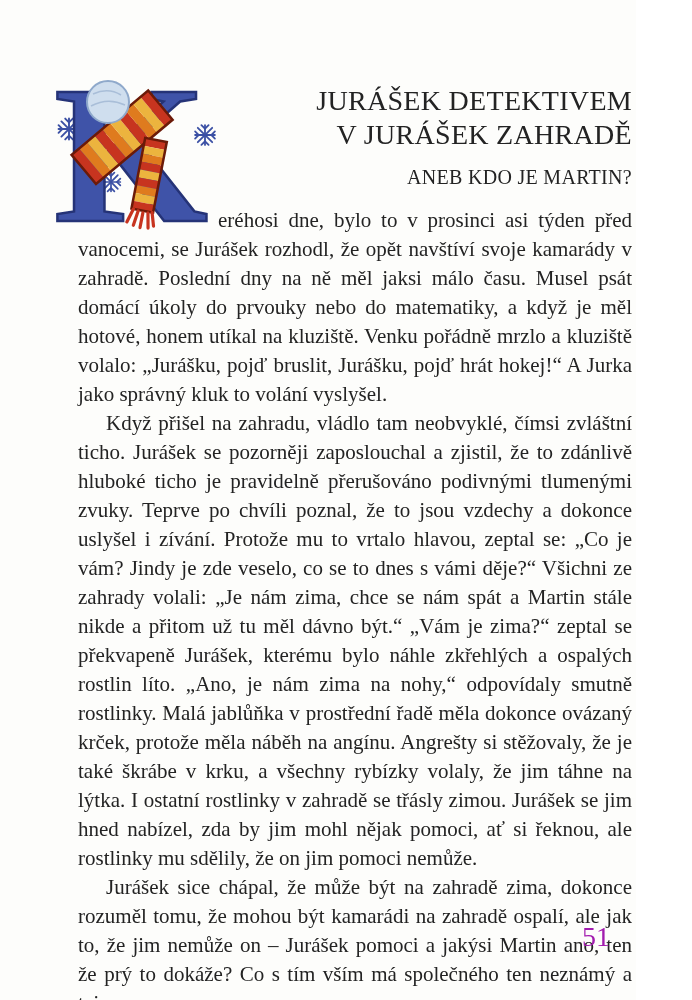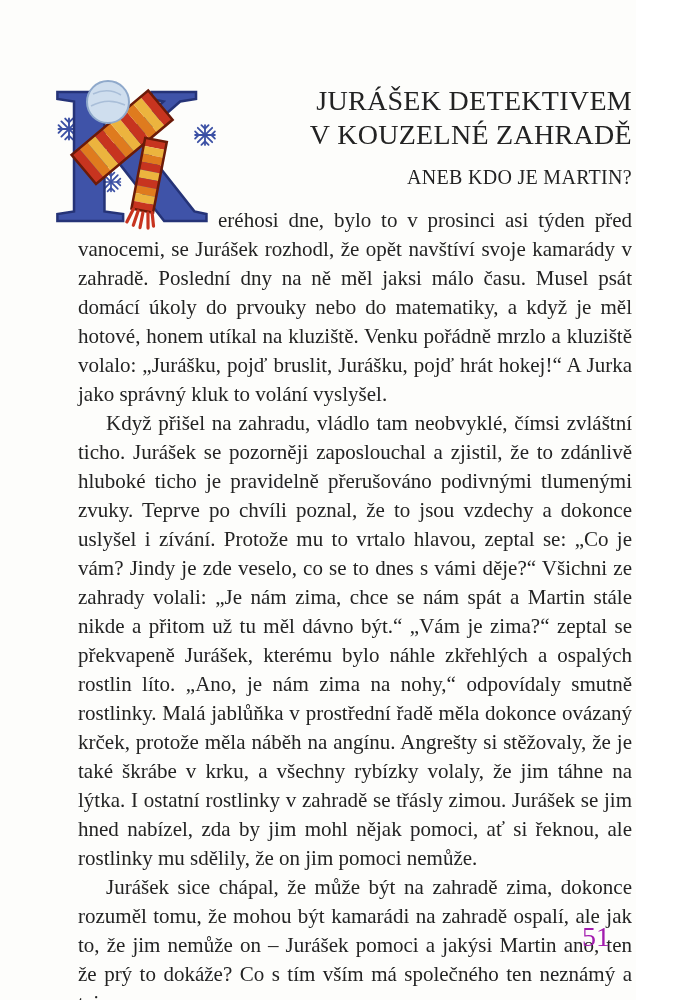--- a/index.html
+++ b/index.html
@@ -112,21 +112,21 @@
         <rect x="-11" y="40" width="22" height="8" fill="#c7341f"></rect>
         <rect x="-11" y="48" width="22" height="8" fill="#df7b1e"></rect>
         <rect x="-11" y="56" width="22" height="8" fill="#ecb43e"></rect>
         <rect x="-11" y="64" width="22" height="8" fill="#c7341f"></rect>
         <rect x="-11" y="0" width="22" height="72" fill="none" stroke="#6b1a08" stroke-width="2.5"></rect>
         <path d="M-9,72 l-4,14 M-4,73 l-2,15 M1,74 l0,15 M6,73 l3,15 M10,72 l4,13" stroke="#c7341f" stroke-width="3.2" fill="none" stroke-linecap="round"></path>
       </g>
     </svg>
 
     <div class="title-line">JURÁŠEK DETEKTIVEM</div>
-    <div class="title-line">V KOUZELNÉ ZAHRADĚ</div>
+    <div class="title-line">V JURÁŠEK ZAHRADĚ</div>
     <div class="subtitle">ANEB KDO JE MARTIN?</div>
 
     <p class="body-par first-par">eréhosi dne, bylo to v prosinci asi týden před vanocemi, se Jurášek rozhodl, že opět navštíví svoje kamarády v zahradě. Poslední dny na ně měl jaksi málo času. Musel psát domácí úkoly do prvouky nebo do matematiky, a když je měl hotové, honem utíkal na kluziště. Venku pořádně mrzlo a kluziště volalo: „Jurášku, pojď bruslit, Jurášku, pojď hrát hokej!“ A Jurka jako správný kluk to volání vyslyšel.</p>
     <p class="body-par indent">Když přišel na zahradu, vládlo tam neobvyklé, čímsi zvláštní ticho. Jurášek se pozorněji zaposlouchal a zjistil, že to zdánlivě hluboké ticho je pravidelně přerušováno podivnými tlumenými zvuky. Teprve po chvíli poznal, že to jsou vzdechy a dokonce uslyšel i zívání. Protože mu to vrtalo hlavou, zeptal se: „Co je vám? Jindy je zde veselo, co se to dnes s vámi děje?“ Všichni ze zahrady volali: „Je nám zima, chce se nám spát a Martin stále nikde a přitom už tu měl dávno být.“ „Vám je zima?“ zeptal se překvapeně Jurášek, kterému bylo náhle zkřehlých a ospalých rostlin líto. „Ano, je nám zima na nohy,“ odpovídaly smutně rostlinky. Malá jablůňka v prostřední řadě měla dokonce ovázaný krček, protože měla náběh na angínu. Angrešty si stěžovaly, že je také škrábe v krku, a všechny rybízky volaly, že jim táhne na lýtka. I ostatní rostlinky v zahradě se třásly zimou. Jurášek se jim hned nabízel, zda by jim mohl nějak pomoci, ať si řeknou, ale rostlinky mu sdělily, že on jim pomoci nemůže.</p>
     <p class="body-par indent">Jurášek sice chápal, že může být na zahradě zima, dokonce rozuměl tomu, že mohou být kamarádi na zahradě ospalí, ale jak to, že jim nemůže on – Jurášek pomoci a jakýsi Martin ano, ten že prý to dokáže? Co s tím vším má společného ten neznámý a tajem-</p>
   </div>
 
   <div class="page-number">51</div>
 </div>
 

